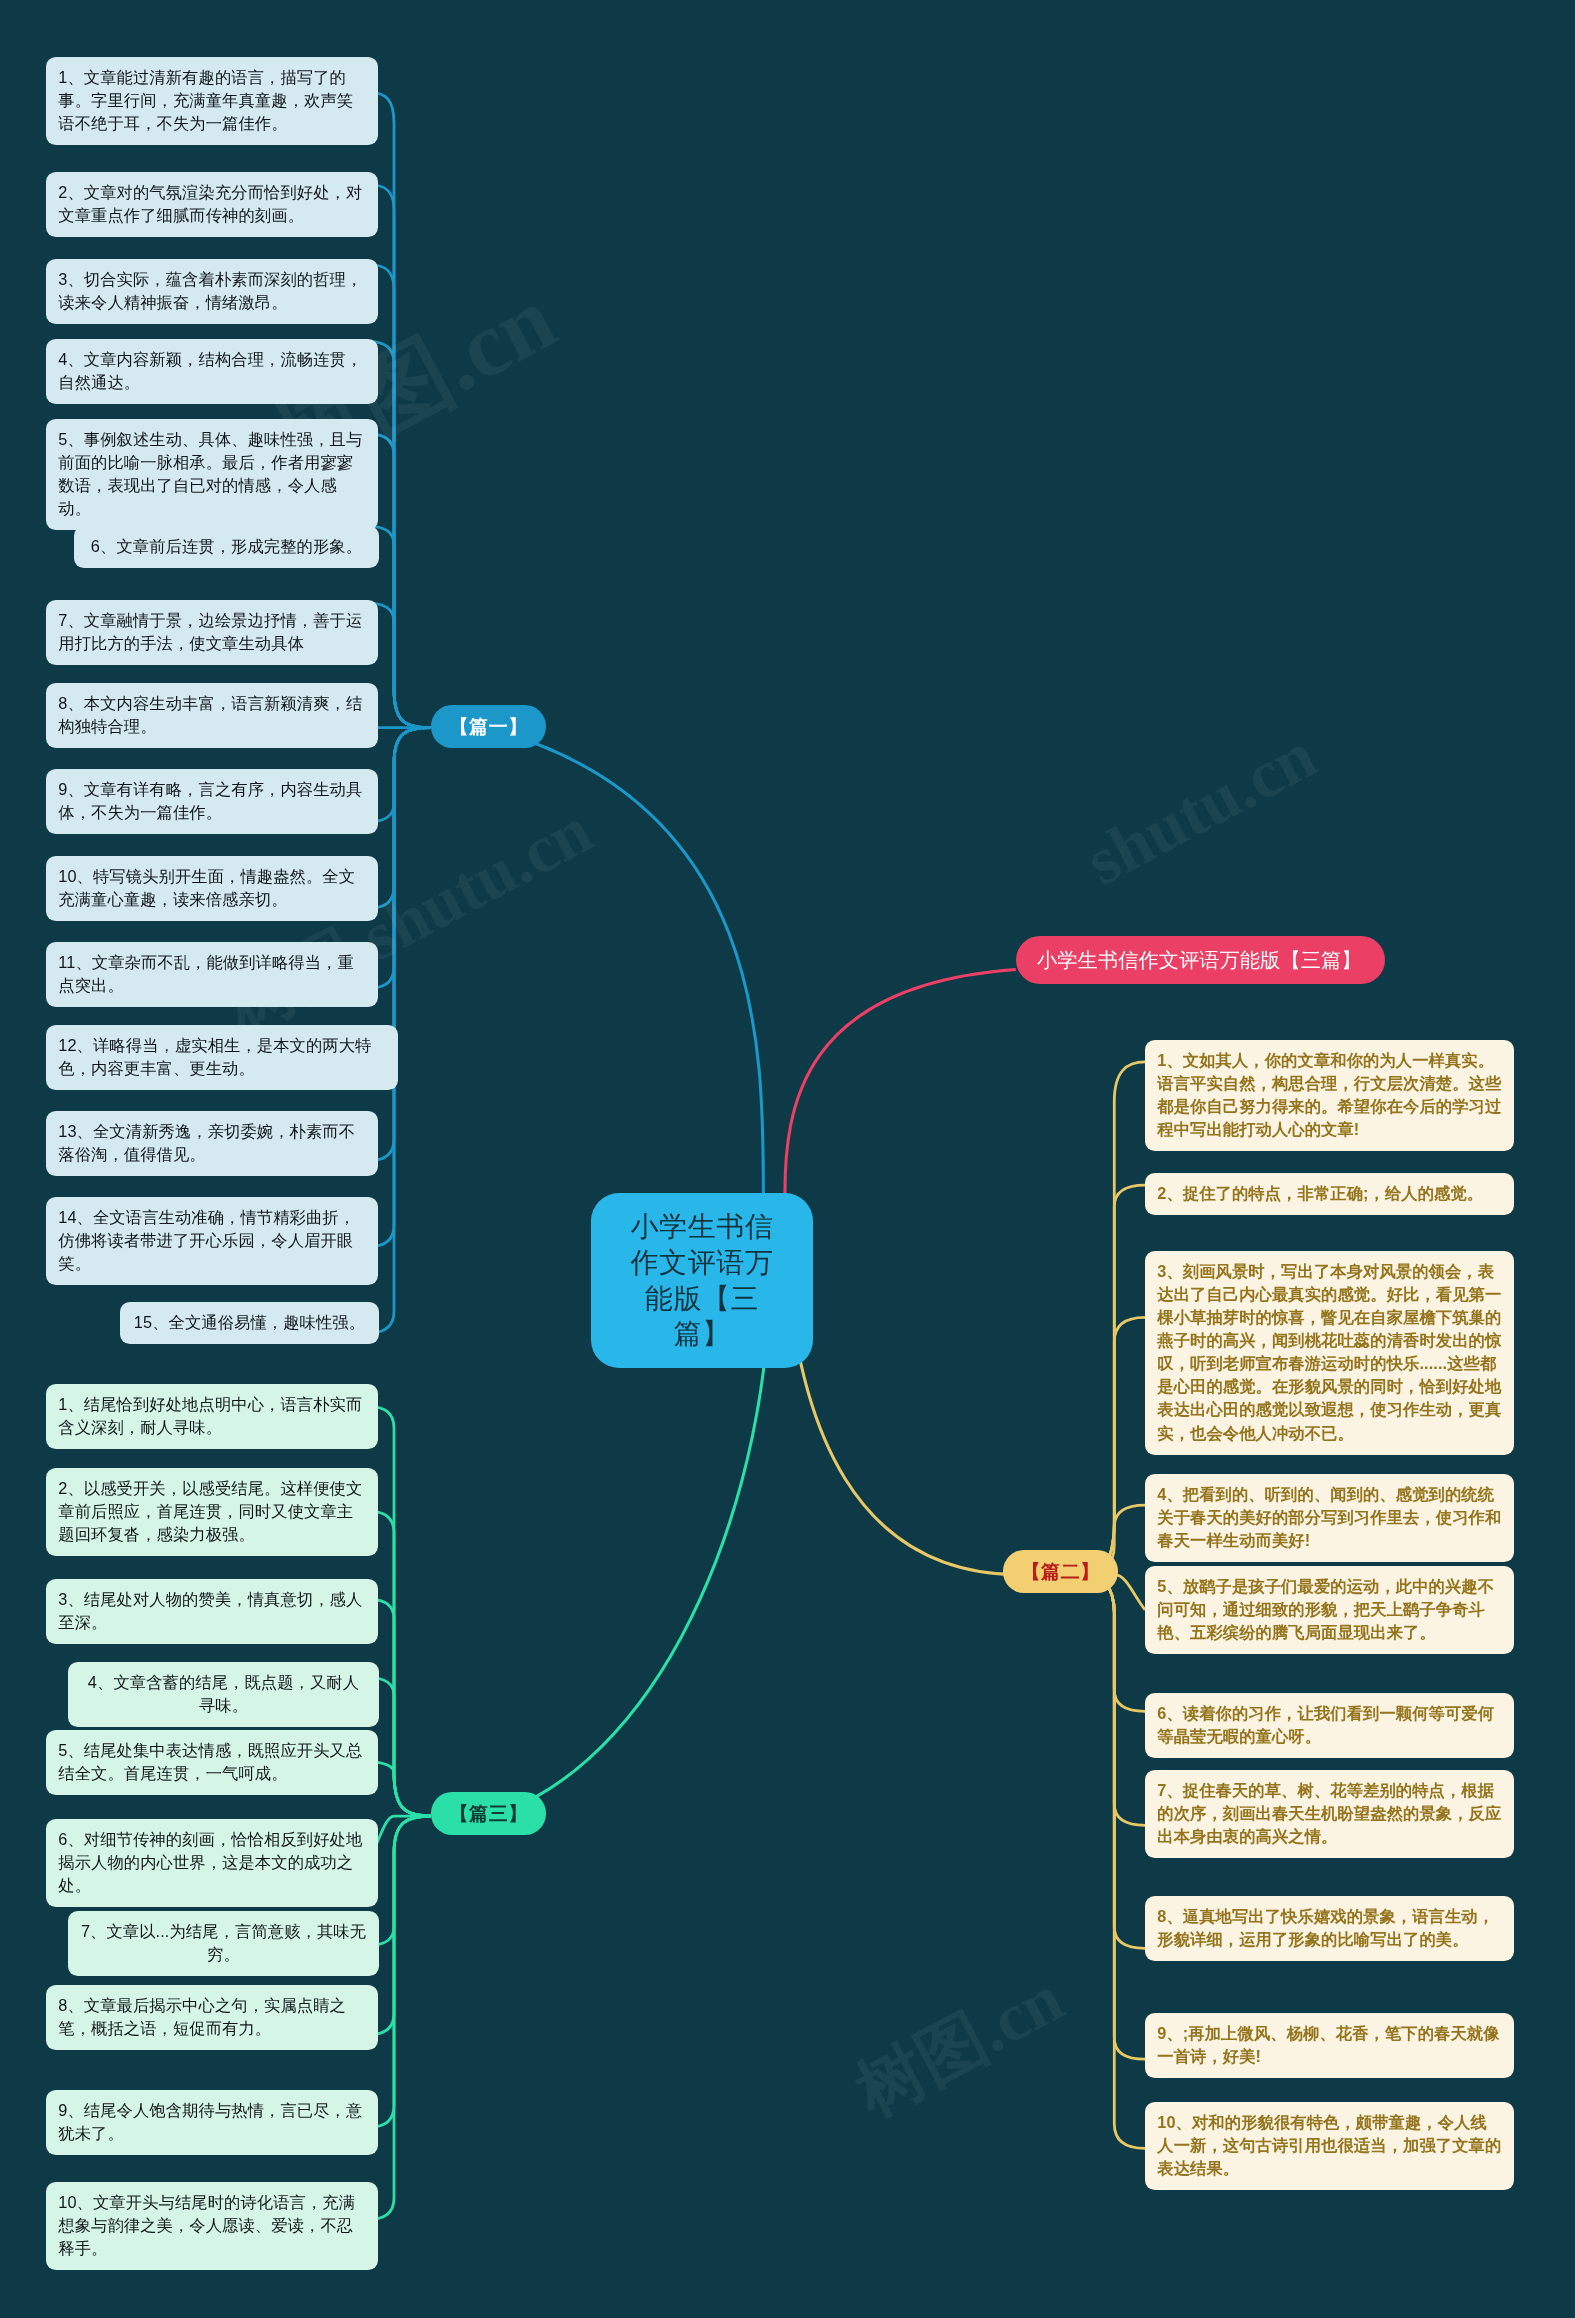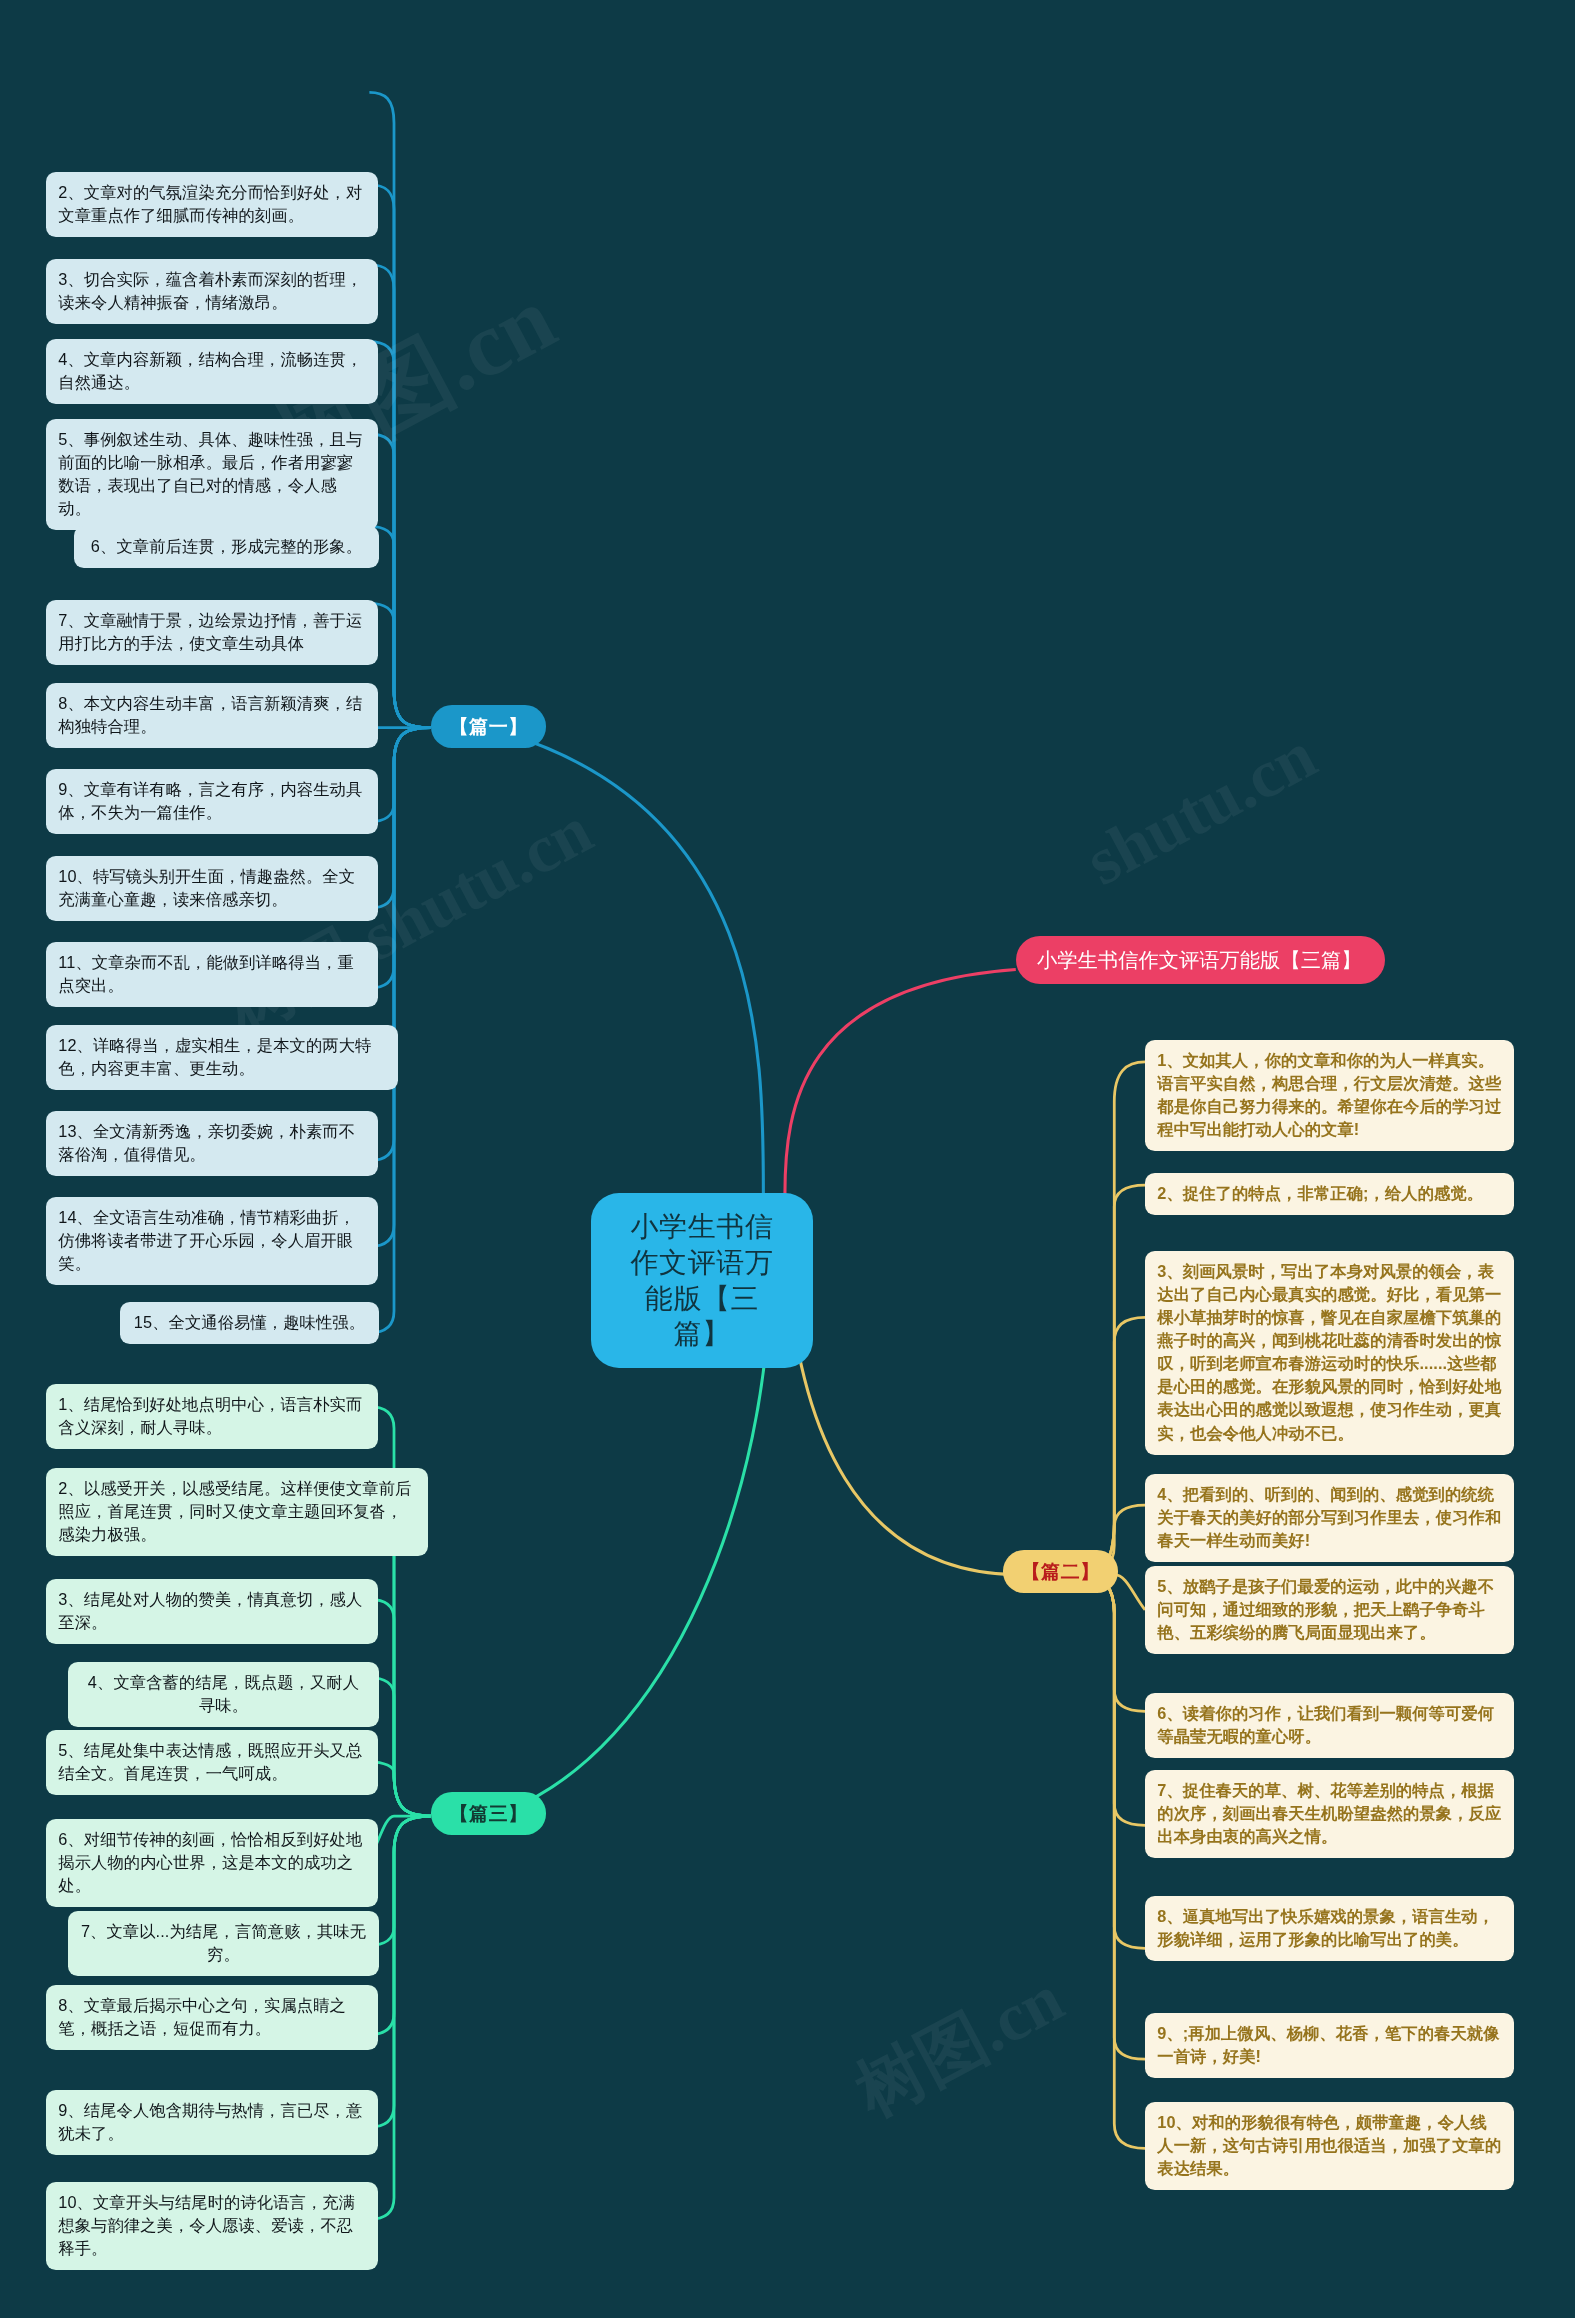--- a/index.html
+++ b/index.html
@@ -181,20 +181,23 @@
   </div>
 
   <div class="node" style="left:1003px; top:1550px;">
     <div class="branch-pill branch-yellow">【篇二】</div>
   </div>
 
   <div class="node" style="left:431px; top:1792px;">
     <div class="branch-pill branch-green">【篇三】</div>
   </div>
 
+  <div class="node" style="left:46px; top:57px; width:332px;">
+    <div class="leaf leaf-blue">1、文章能过清新有趣的语言，描写了的事。字里行间，充满童年真童趣，欢声笑语不绝于耳，不失为一篇佳作。</div>
+  </div>
   <div class="node" style="left:46px; top:172px; width:332px;">
     <div class="leaf leaf-blue">2、文章对的气氛渲染充分而恰到好处，对文章重点作了细腻而传神的刻画。</div>
   </div>
   <div class="node" style="left:46px; top:259px; width:332px;">
     <div class="leaf leaf-blue">3、切合实际，蕴含着朴素而深刻的哲理，读来令人精神振奋，情绪激昂。</div>
   </div>
   <div class="node" style="left:46px; top:339px; width:332px;">
     <div class="leaf leaf-blue">4、文章内容新颖，结构合理，流畅连贯，自然通达。</div>
   </div>
   <div class="node" style="left:46px; top:419px; width:332px;">
@@ -227,21 +230,21 @@
   <div class="node" style="left:46px; top:1197px; width:332px;">
     <div class="leaf leaf-blue">14、全文语言生动准确，情节精彩曲折，仿佛将读者带进了开心乐园，令人眉开眼笑。</div>
   </div>
   <div class="node" style="left:120px; top:1302px; width:259px;">
     <div class="leaf leaf-blue centered">15、全文通俗易懂，趣味性强。</div>
   </div>
 
   <div class="node" style="left:46px; top:1384px; width:332px;">
     <div class="leaf leaf-green">1、结尾恰到好处地点明中心，语言朴实而含义深刻，耐人寻味。</div>
   </div>
-  <div class="node" style="left:46px; top:1468px; width:382px;">
+  <div class="node" style="left:46px; top:1468px; width:332px;">
     <div class="leaf leaf-green">2、以感受开关，以感受结尾。这样便使文章前后照应，首尾连贯，同时又使文章主题回环复沓，感染力极强。</div>
   </div>
   <div class="node" style="left:46px; top:1579px; width:332px;">
     <div class="leaf leaf-green">3、结尾处对人物的赞美，情真意切，感人至深。</div>
   </div>
   <div class="node" style="left:68px; top:1662px; width:311px;">
     <div class="leaf leaf-green centered">4、文章含蓄的结尾，既点题，又耐人寻味。</div>
   </div>
   <div class="node" style="left:46px; top:1730px; width:332px;">
     <div class="leaf leaf-green">5、结尾处集中表达情感，既照应开头又总结全文。首尾连贯，一气呵成。</div>

